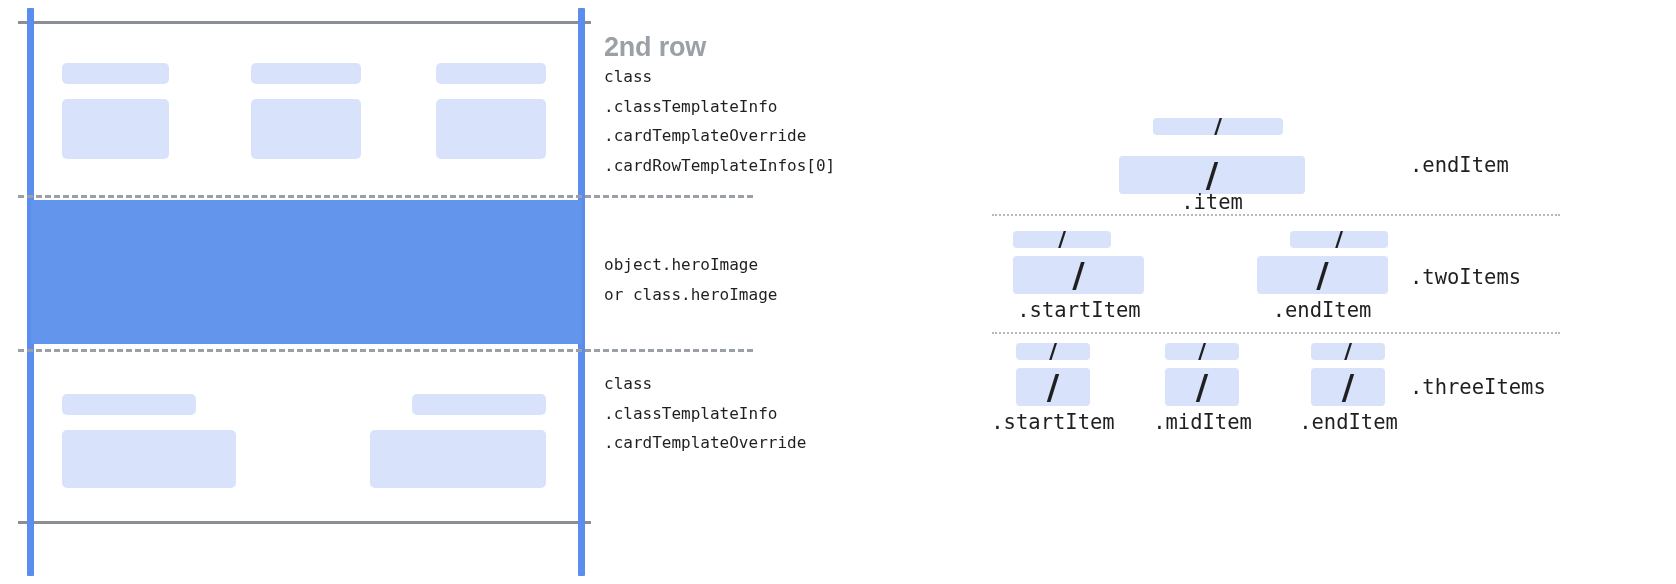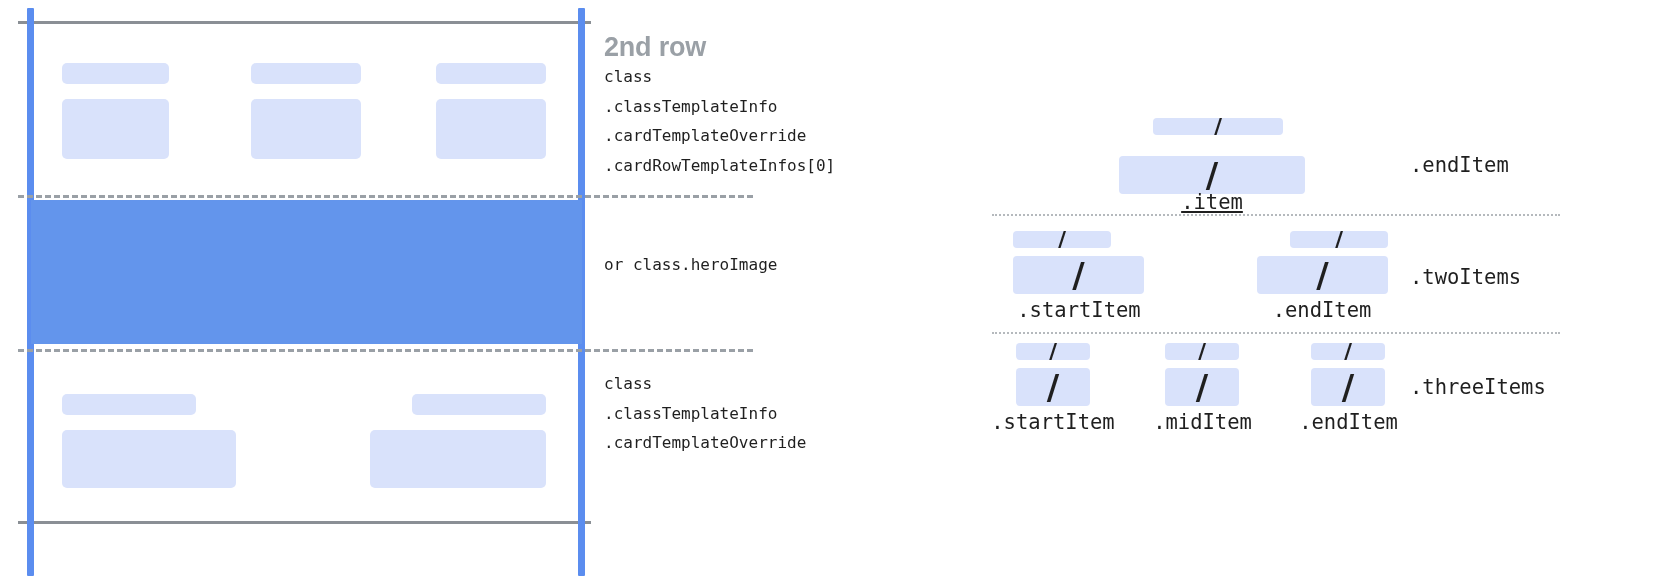--- a/index.html
+++ b/index.html
@@ -117,38 +117,39 @@
 
   <div class="ann ann-2nd">
     <div class="ann-title">2nd row</div>
     <div class="ann-code">class</div>
     <div class="ann-code">.classTemplateInfo</div>
     <div class="ann-code">.cardTemplateOverride</div>
     <div class="ann-code">.cardRowTemplateInfos[0]</div>
   </div>
 
   <div class="ann ann-hero">
+    <div class="ann-code">object.heroImage</div>
     <div class="ann-code">or class.heroImage</div>
   </div>
 
   <div class="ann ann-3rd">
     <div class="ann-code">class</div>
     <div class="ann-code">.classTemplateInfo</div>
     <div class="ann-code">.cardTemplateOverride</div>
   </div>
 
   <div class="items">
 
     <div class="blk blk-sm" style="left:193px;top:118px;width:130px;height:17px;">
       <span class="slash">/</span>
     </div>
     <div class="blk blk-lg" style="left:159px;top:156px;width:186px;height:38px;">
       <span class="slash">/</span>
     </div>
-    <div class="sub-label" style="left:159px;top:190px;width:186px;text-decoration:underline;">.item</div>
+    <div class="sub-label" style="left:159px;top:190px;width:186px;">.item</div>
     <div class="grp-label" style="left:450px;top:153px;">.endItem</div>
 
     <div class="sep sep-1"></div>
 
     <div class="blk blk-sm" style="left:53px;top:231px;width:98px;height:17px;">
       <span class="slash">/</span>
     </div>
     <div class="blk blk-lg" style="left:53px;top:256px;width:131px;height:38px;">
       <span class="slash">/</span>
     </div>

